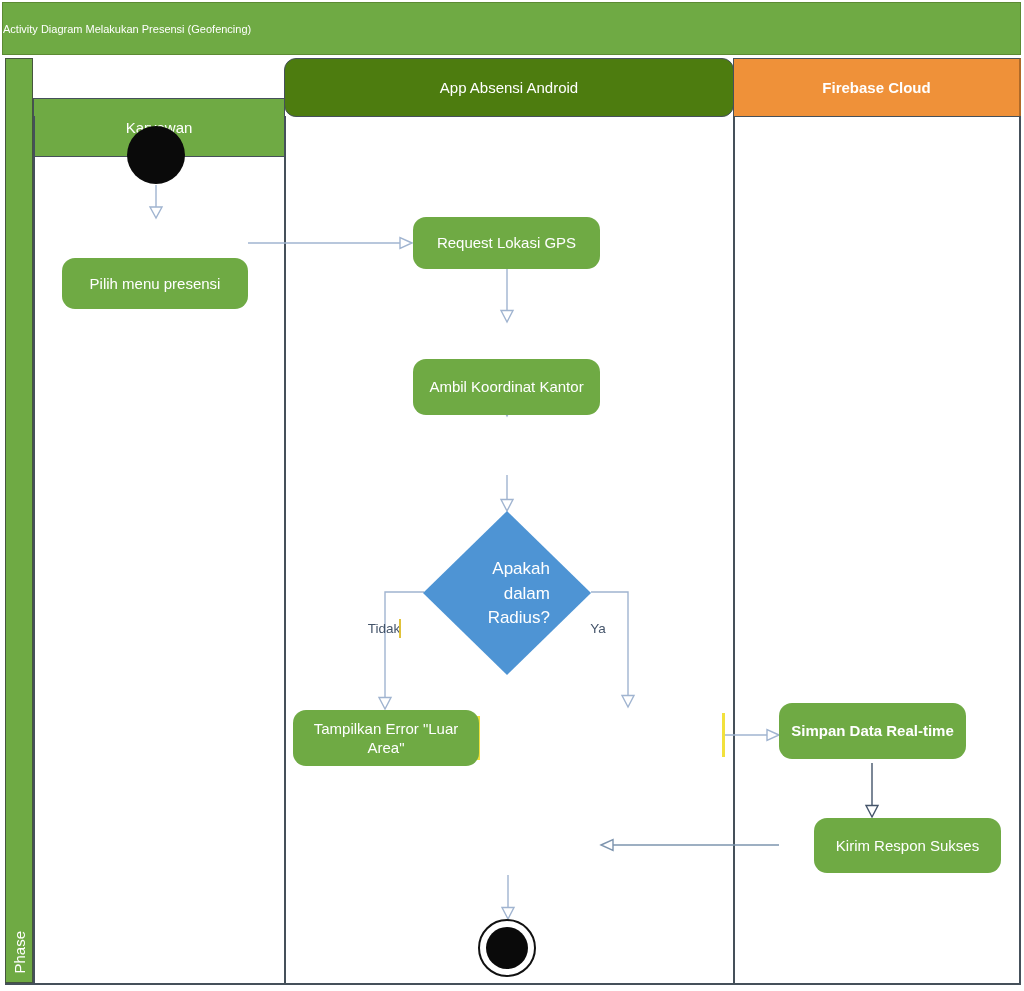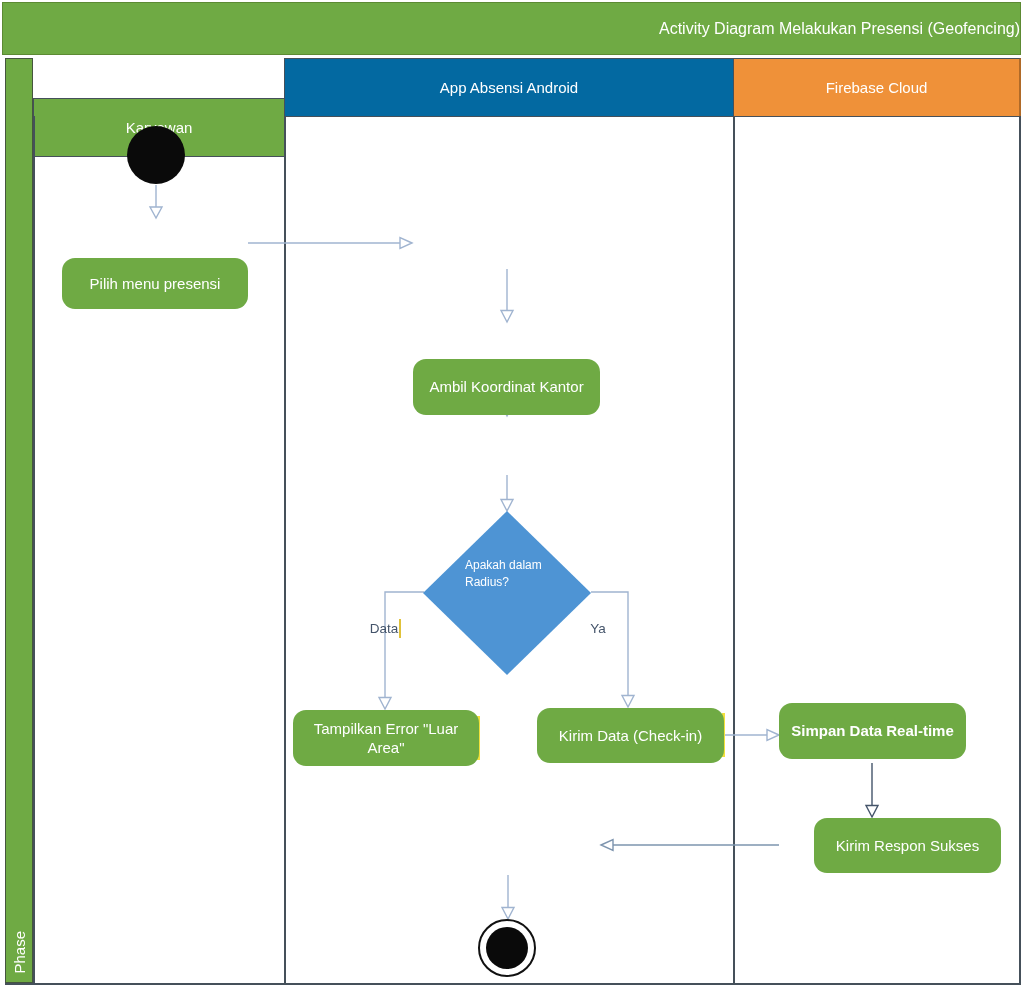--- a/index.html
+++ b/index.html
@@ -4,41 +4,41 @@
 <style>
   html,body{margin:0;padding:0;background:#ffffff;}
   #canvas{
     position:relative;width:1024px;height:991px;background:#ffffff;overflow:hidden;
     font-family:"Liberation Sans", sans-serif;
   }
   
   .titlebar{
     position:absolute;left:2px;top:2px;width:1019px;height:53px;
     background:#6faa44;border:1px solid #5c8a33;box-sizing:border-box;
-    display:flex;align-items:center;justify-content:flex-end;
-    color:#ffffff;font-size:16px;
+    display:flex;align-items:center;justify-content:flex-start;
+    color:#ffffff;font-size:11px;
   }
   .phase-strip{
     position:absolute;left:5px;top:58px;width:28px;height:925px;
     background:#6faa44;border:1px solid #45553f;box-sizing:border-box;
   }
   .phase-text{
     position:absolute;bottom:8px;left:50%;transform:translateX(-50%) ;
     writing-mode:vertical-rl;text-orientation:mixed;
     transform:translateX(-50%) rotate(180deg);
     color:#ffffff;font-size:15px;white-space:nowrap;
   }
   .lane-header{
     position:absolute;top:58px;height:59px;box-sizing:border-box;
     border:1px solid #45505a;display:flex;align-items:center;justify-content:center;
     color:#ffffff;font-size:15px;
   }
   .hdr-karyawan{left:33px;width:252px;background:#6faa44;margin-top:40px;}
-  .hdr-app{left:284px;width:450px;background:#0369a1;}
-  .hdr-firebase{left:733px;width:288px;background:#ef9139;border-right:2px solid #b06a28;}
+  .hdr-app{left:284px;width:450px;background:#4d7c0f;border-radius:12px;}
+  .hdr-firebase{left:733px;width:288px;background:#ef9139;border-right:2px solid #b06a28;font-weight:bold;}
   .vline{position:absolute;top:116px;width:2px;height:867px;background:#45505a;}
   .vl-a{left:33px;}.vl-b{left:284px;}.vl-c{left:733px;}.vl-d{left:1019px;}
   .hline-bottom{position:absolute;left:5px;top:983px;width:1016px;height:2px;background:#45505a;}
   
   .node{
     position:absolute;background:#6faa44;border-radius:13px;box-sizing:border-box;
     display:flex;align-items:center;justify-content:center;text-align:center;
     color:#ffffff;font-size:15px;line-height:1.3;padding:4px 10px;z-index:3;
   }
   .n-pilih{left:62px;top:218px;width:186px;height:51px;margin-top:40px;}
@@ -60,21 +60,21 @@
   }
   .end-outer{
     position:absolute;left:478px;top:919px;width:58px;height:58px;border-radius:50%;
     background:#ffffff;border:2px solid #111111;box-sizing:border-box;
     display:flex;align-items:center;justify-content:center;z-index:3;
   }
   .end-inner{width:42px;height:42px;border-radius:50%;background:#0a0a0a;}
   
   .diamond-label{
     position:absolute;left:465px;top:557px;width:85px;z-index:4;
-    color:#ffffff;font-size:12px;line-height:1.45;text-align:left;
+    color:#ffffff;font-size:17px;line-height:1.45;text-align:right;
   }
   .edge-label{
     position:absolute;z-index:4;color:#44546a;font-size:13.5px;text-align:center;width:60px;
   }
   .lbl-tidak{left:354px;top:621px;}
   .lbl-ya{left:568px;top:621px;}
   .caret{position:absolute;left:399px;top:619px;width:2px;height:19px;background:#e0c23a;z-index:5;}
   svg.overlay{position:absolute;left:0;top:0;z-index:1;}
 </style>
 </head>
@@ -150,34 +150,34 @@
   <div class="ybar yb-kirim"></div>
 
   <div class="start-node"></div>
   <div class="end-outer">
     <div class="end-inner"></div>
   </div>
 
   <div class="node n-pilih">
     <span>Pilih menu presensi</span>
   </div>
+  <div class="node n-request">
+    <span>Request Lokasi GPS</span>
+  </div>
   <div class="node n-ambil">
     <span>Ambil Koordinat Kantor</span>
   </div>
   <div class="node n-error">
     <span>Tampilkan Error "Luar Area"</span>
-  </div>
-  <div class="node n-kirimdata">
-    <span>Kirim Data (Check-in)</span>
   </div>
   <div class="node n-simpan">
     <span>Simpan Data Real-time</span>
   </div>
   <div class="node n-respon">
     <span>Kirim Respon Sukses</span>
   </div>
 
   <div class="diamond-label">Apakah dalam Radius?</div>
-  <div class="edge-label lbl-tidak">Data</div>
+  <div class="edge-label lbl-tidak">Tidak</div>
   <div class="edge-label lbl-ya">Ya</div>
   <div class="caret"></div>
 
 </div>
 
 </body></html>

